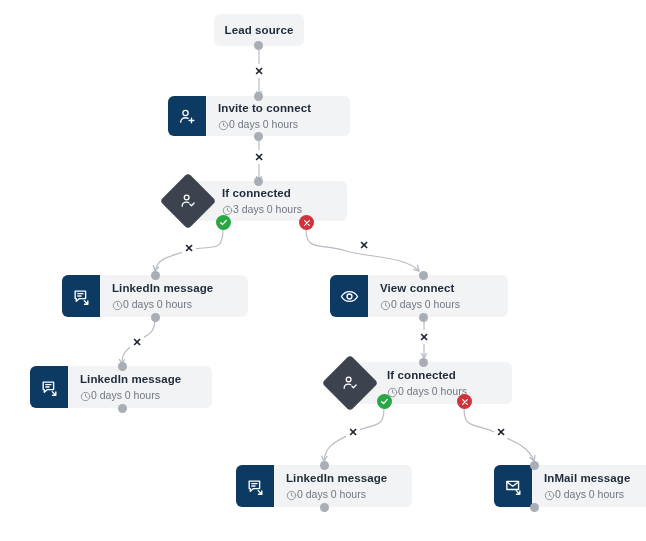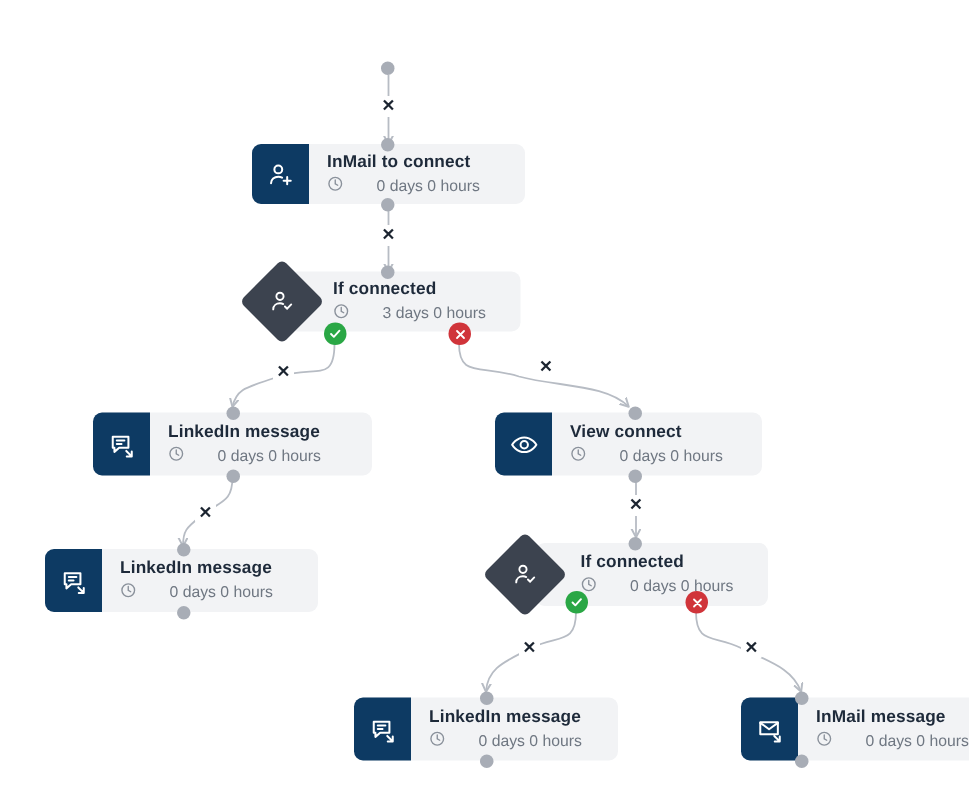--- a/index.html
+++ b/index.html
@@ -60,22 +60,22 @@
   .node-title {
     font-size: 11.5px;
     font-weight: bold;
     color: #1e2a3a;
     letter-spacing: 0.1px;
     line-height: 14px;
     white-space: nowrap;
   }
   .node-sub {
     display: flex;
-    align-items: flex-start;
-    gap: 22px;
+    align-items: flex-end;
+    gap: 0;
     font-size: 10.5px;
     color: #6f7782;
     line-height: 14px;
     margin-top: 2px;
     white-space: nowrap;
   }
   .clock-ic { display: block; }
 
   
   .node-plain-label {
@@ -175,32 +175,35 @@
       <path d="M155,318 C155,336 146,334 134,344 C124,352 122,354 122,364" marker-end="url(#arrow)"></path>
 
       <path d="M424,316 L424,358" marker-end="url(#arrow)"></path>
 
       <path d="M384,408 C384,430 372,423 354,432 C337,441 325,445 324,461" marker-end="url(#arrow)"></path>
 
       <path d="M464,408 C464,430 476,423 494,432 C512,441 528,445 534,461" marker-end="url(#arrow)"></path>
     </g>
   </svg>
 
+  <div class="node plain" style="left:214px; top:14px; width:90px; height:32px;">
+    <span class="node-plain-label">Lead source</span>
+  </div>
   <div class="port" style="left:254px; top:41px;"></div>
 
   <div class="node" style="left:168px; top:96px; width:182px; height:40px;">
     <div class="node-icon">
       <svg width="19" height="19" viewBox="0 0 24 24" fill="none" stroke="currentColor" stroke-width="1.7" stroke-linecap="round" stroke-linejoin="round">
         <circle cx="9.5" cy="7.5" r="3.3"></circle>
         <path d="M3.4 19.2c0-3.4 2.7-5.6 6.1-5.6 1.2 0 2.3.3 3.2.8"></path>
         <path d="M17 14v6M14 17h6"></path>
       </svg>
     </div>
     <div class="node-body">
-      <div class="node-title">InMail to connect</div>
+      <div class="node-title">Invite to connect</div>
       <div class="node-sub">
         <svg class="clock-ic" width="11" height="11" viewBox="0 0 24 24" fill="none" stroke="#8a919b" stroke-width="2" stroke-linecap="round">
           <circle cx="12" cy="12" r="9.2"></circle>
           <path d="M12 6.6V12l3.6 2.2"></path>
         </svg>
         <span>0 days 0 hours</span>
       </div>
     </div>
   </div>
   <div class="port" style="left:254px; top:92px;"></div>

